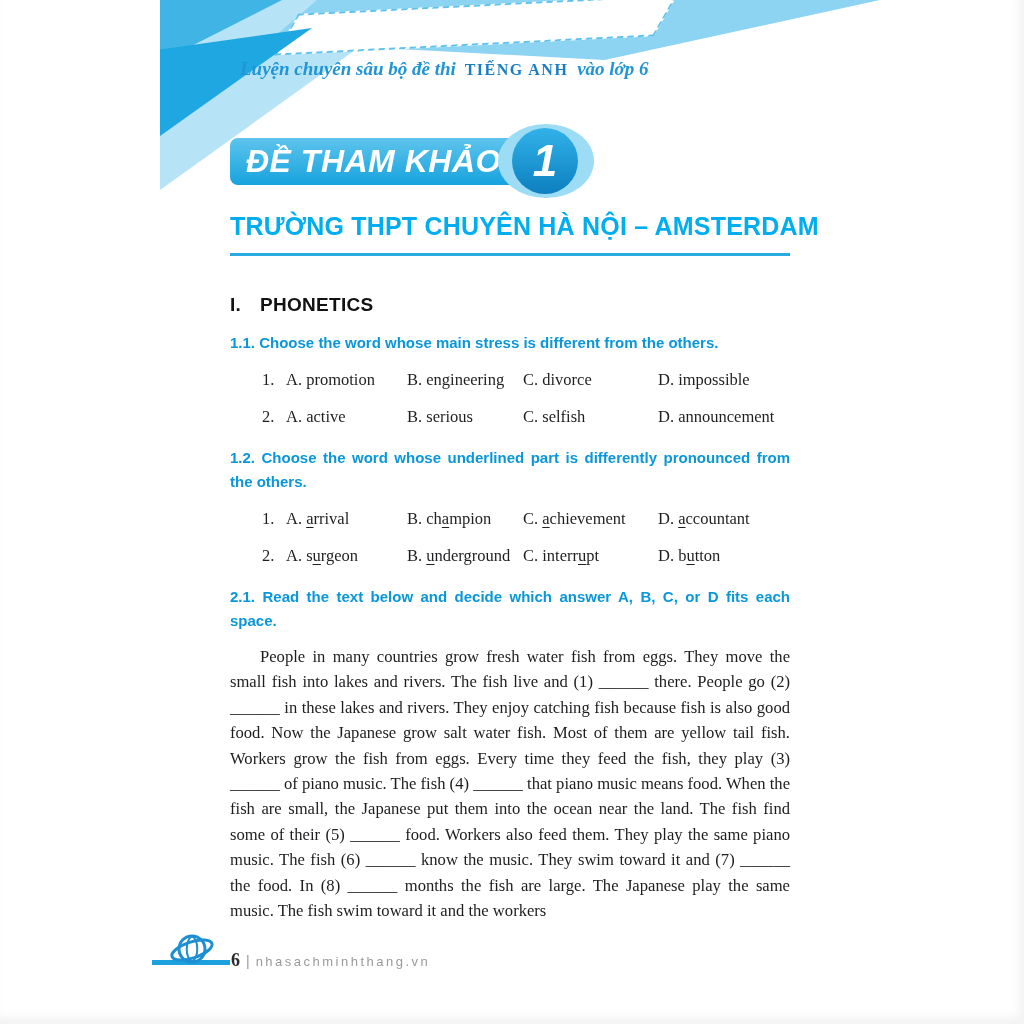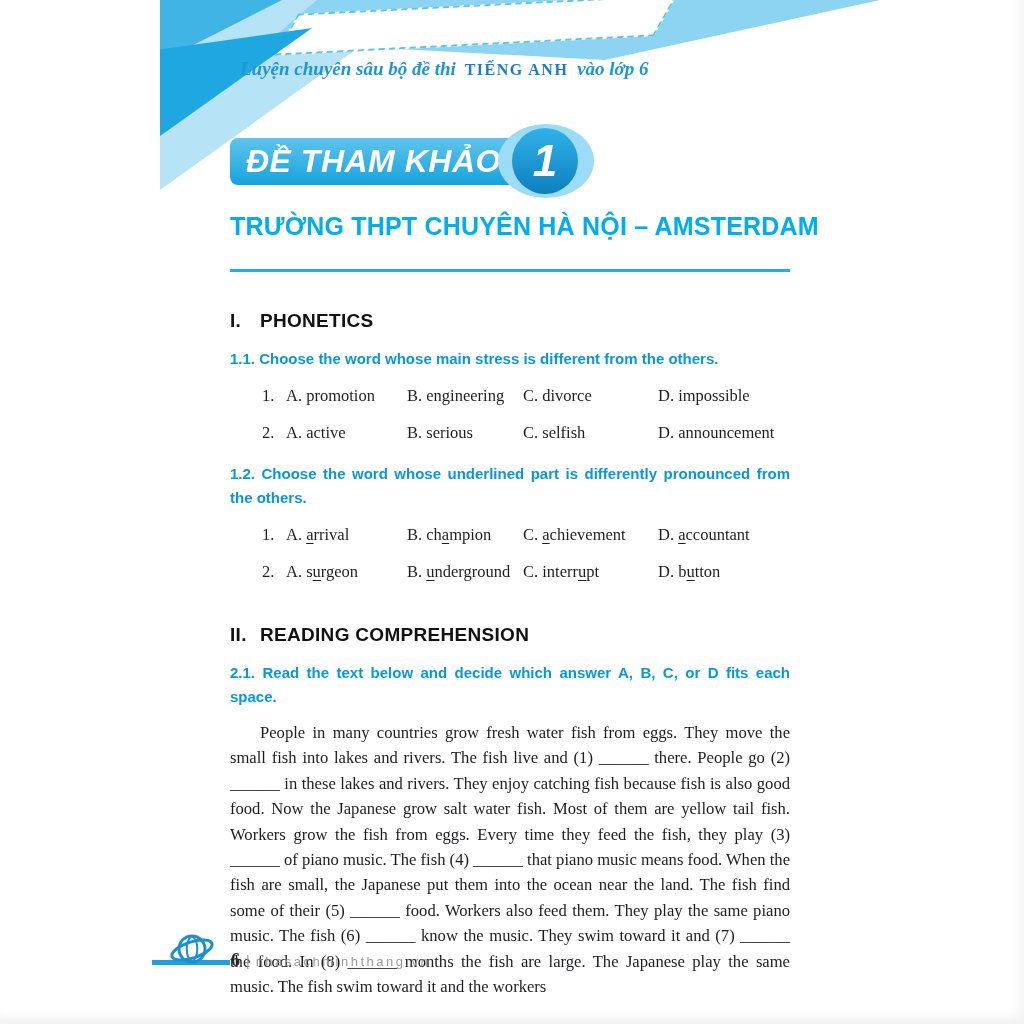--- a/index.html
+++ b/index.html
@@ -47,21 +47,21 @@
   .banner-circle { position:absolute; right:8px; top:-10px; width:66px; height:66px;
                  border-radius:50%; background:linear-gradient(180deg,#31b2e8,#0d7fc0);
                  display:flex; align-items:center; justify-content:center; z-index:3; }
   .banner-circle span { color:#fff; font-family:"Liberation Sans", sans-serif;
                  font-weight:700; font-style:italic; font-size:44px; }
 
   
   .main { position:absolute; top:212px; left:230px; width:560px; }
   .school { font-family:"Liberation Sans", sans-serif; font-weight:700;
             font-size:25px; color:#00aeef; letter-spacing:.2px;
-            padding-bottom:28px; border-bottom:3px solid #29abe2; white-space:nowrap; }
+            padding-bottom:12px; border-bottom:3px solid #29abe2; white-space:nowrap; }
 
   .sec { display:flex; margin-top:38px; font-family:"Liberation Sans", sans-serif;
          font-weight:700; font-size:19px; color:#121212; letter-spacing:.3px; }
   .sec .sec-num { width:30px; flex:none; }
 
   .instr { margin:15px 0 11px; font-family:"Liberation Sans", sans-serif;
            font-weight:700; font-size:15px; color:#0a97da;
            text-align:justify; line-height:24px; }
 
   .opt-row { display:grid; grid-template-columns:24px 121px 116px 135px 1fr;
@@ -152,24 +152,20 @@
     <span class="opt"><span>D. </span><u>a</u><span>ccountant</span></span>
   </div>
   <div class="opt-row">
     <span>2.</span>
     <span class="opt"><span>A. s</span><u>u</u><span>rgeon</span></span>
     <span class="opt"><span>B. </span><u>u</u><span>nderground</span></span>
     <span class="opt"><span>C. interr</span><u>u</u><span>pt</span></span>
     <span class="opt"><span>D. b</span><u>u</u><span>tton</span></span>
   </div>
 
-  <div class="sec">
-    <span class="sec-num">II.</span>
-    <span>READING COMPREHENSION</span>
-  </div>
 
   <p class="instr">
     <span>2.1.</span>
     <span>Read the text below and decide which answer A, B, C, or D fits each space.</span>
   </p>
 
   <p class="passage">People in many countries grow fresh water fish from eggs. They move the small fish into lakes and rivers. The fish live and (1) ______ there. People go (2) ______ in these lakes and rivers. They enjoy catching fish because fish is also good food. Now the Japanese grow salt water fish. Most of them are yellow tail fish. Workers grow the fish from eggs. Every time they feed the fish, they play (3) ______ of piano music. The fish (4) ______ that piano music means food. When the fish are small, the Japanese put them into the ocean near the land. The fish find some of their (5) ______ food. Workers also feed them. They play the same piano music. The fish (6) ______ know the music. They swim toward it and (7) ______ the food. In (8) ______ months the fish are large. The Japanese play the same music. The fish swim toward it and the workers</p>
 
 </div>
 

